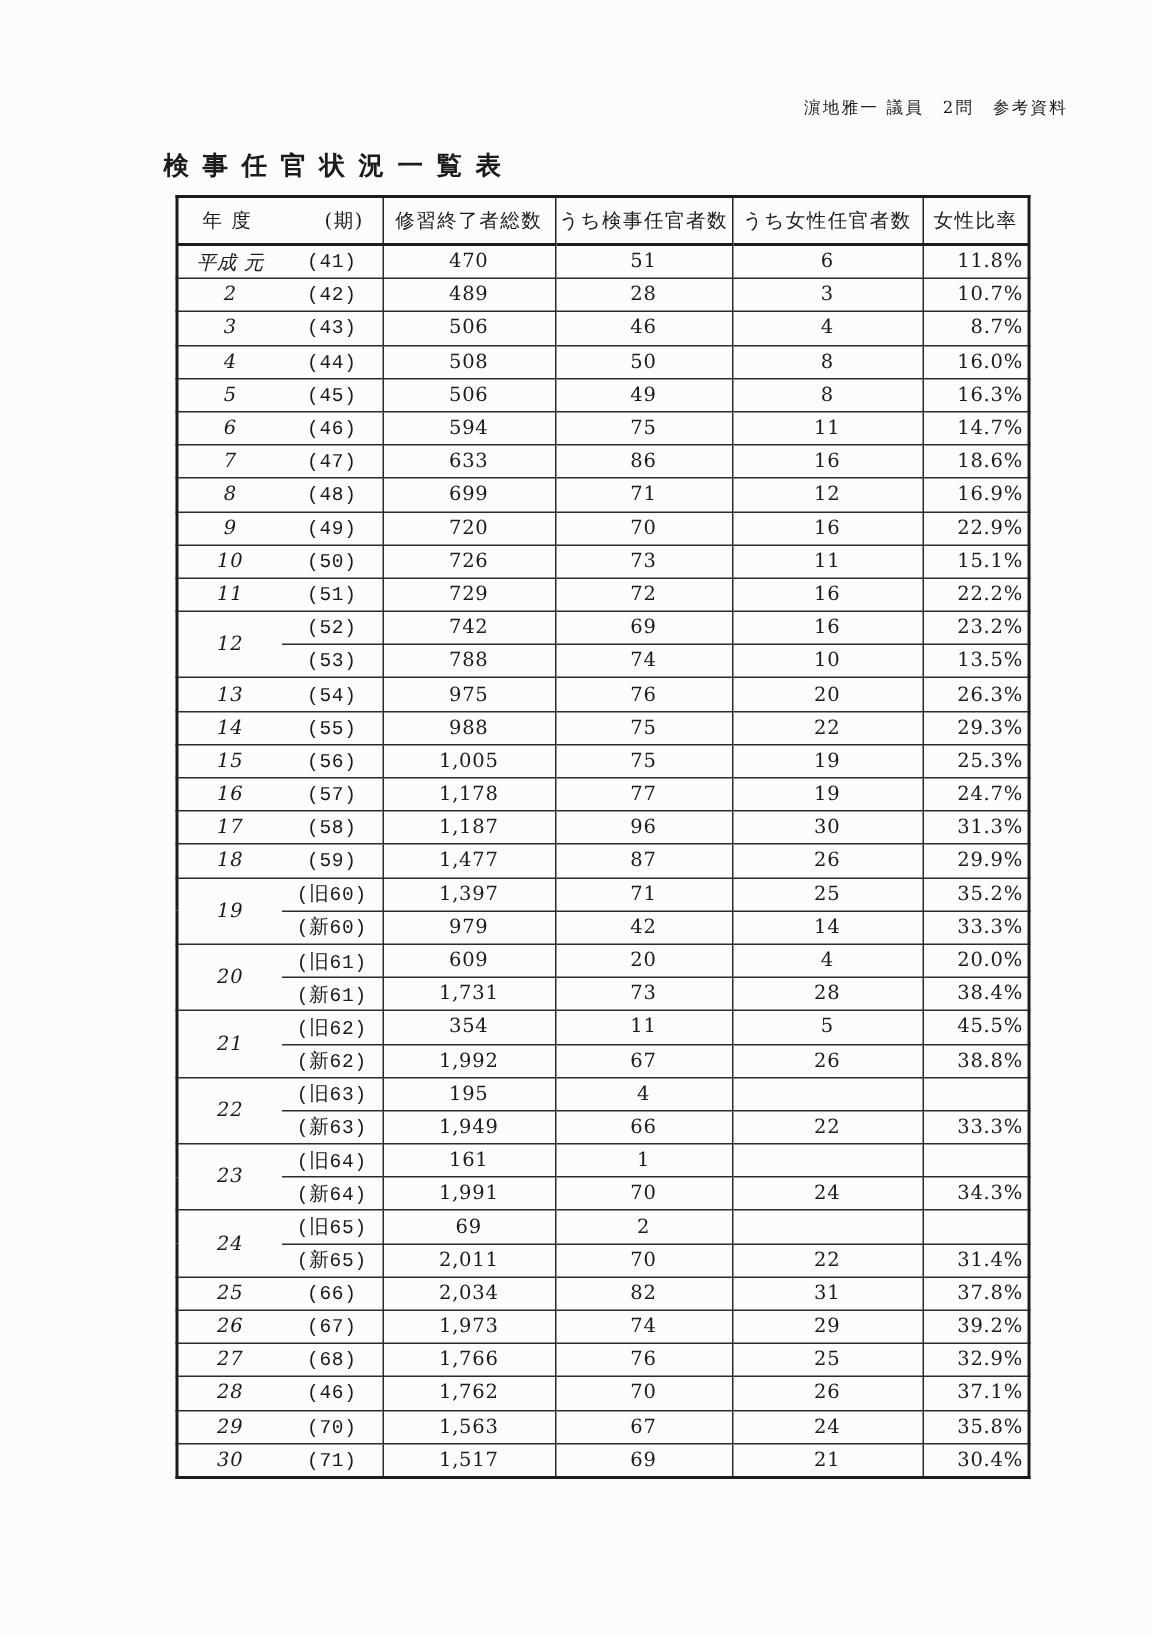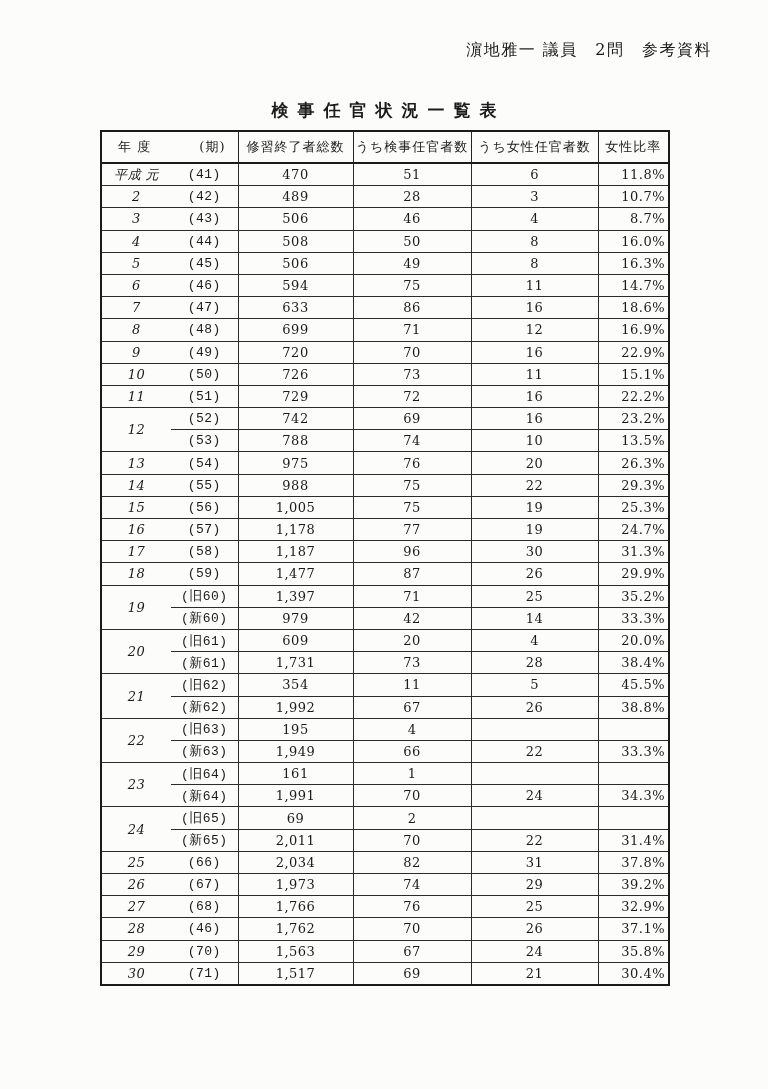--- a/index.html
+++ b/index.html
@@ -8,38 +8,37 @@
   body {
     width: 768px; height: 1089px;
     background: #fcfcfb;
     position: relative;
     font-family: "DejaVu Serif", "Liberation Serif", serif;
     color: #1b1b1b;
     overflow: hidden;
   }
   .note {
     position: absolute;
-    top: 40px; right: 56px;
-    font-size: 16px;
+    top: 64px; right: 56px;
+    font-size: 11px;
     letter-spacing: 1.5px;
     white-space: pre;
   }
   .title {
     position: absolute;
     top: 99px; left: 100px; width: 568px;
-    text-align: center;
     font-size: 17px;
     font-weight: bold;
     letter-spacing: 9px;
     text-indent: 9px;
     white-space: nowrap;
   }
   table.main {
     position: absolute;
-    left: 100px; top: 130px;
+    left: 117px; top: 130px;
     width: 568px;
     table-layout: fixed;
     border-collapse: collapse;
     border: 2.5px solid #1b1b1b;
     font-size: 13px;
   }
   col.c-year   { width: 70px; }
   col.c-period { width: 67px; }
   col.c-total  { width: 115px; }
   col.c-pros   { width: 118px; }

